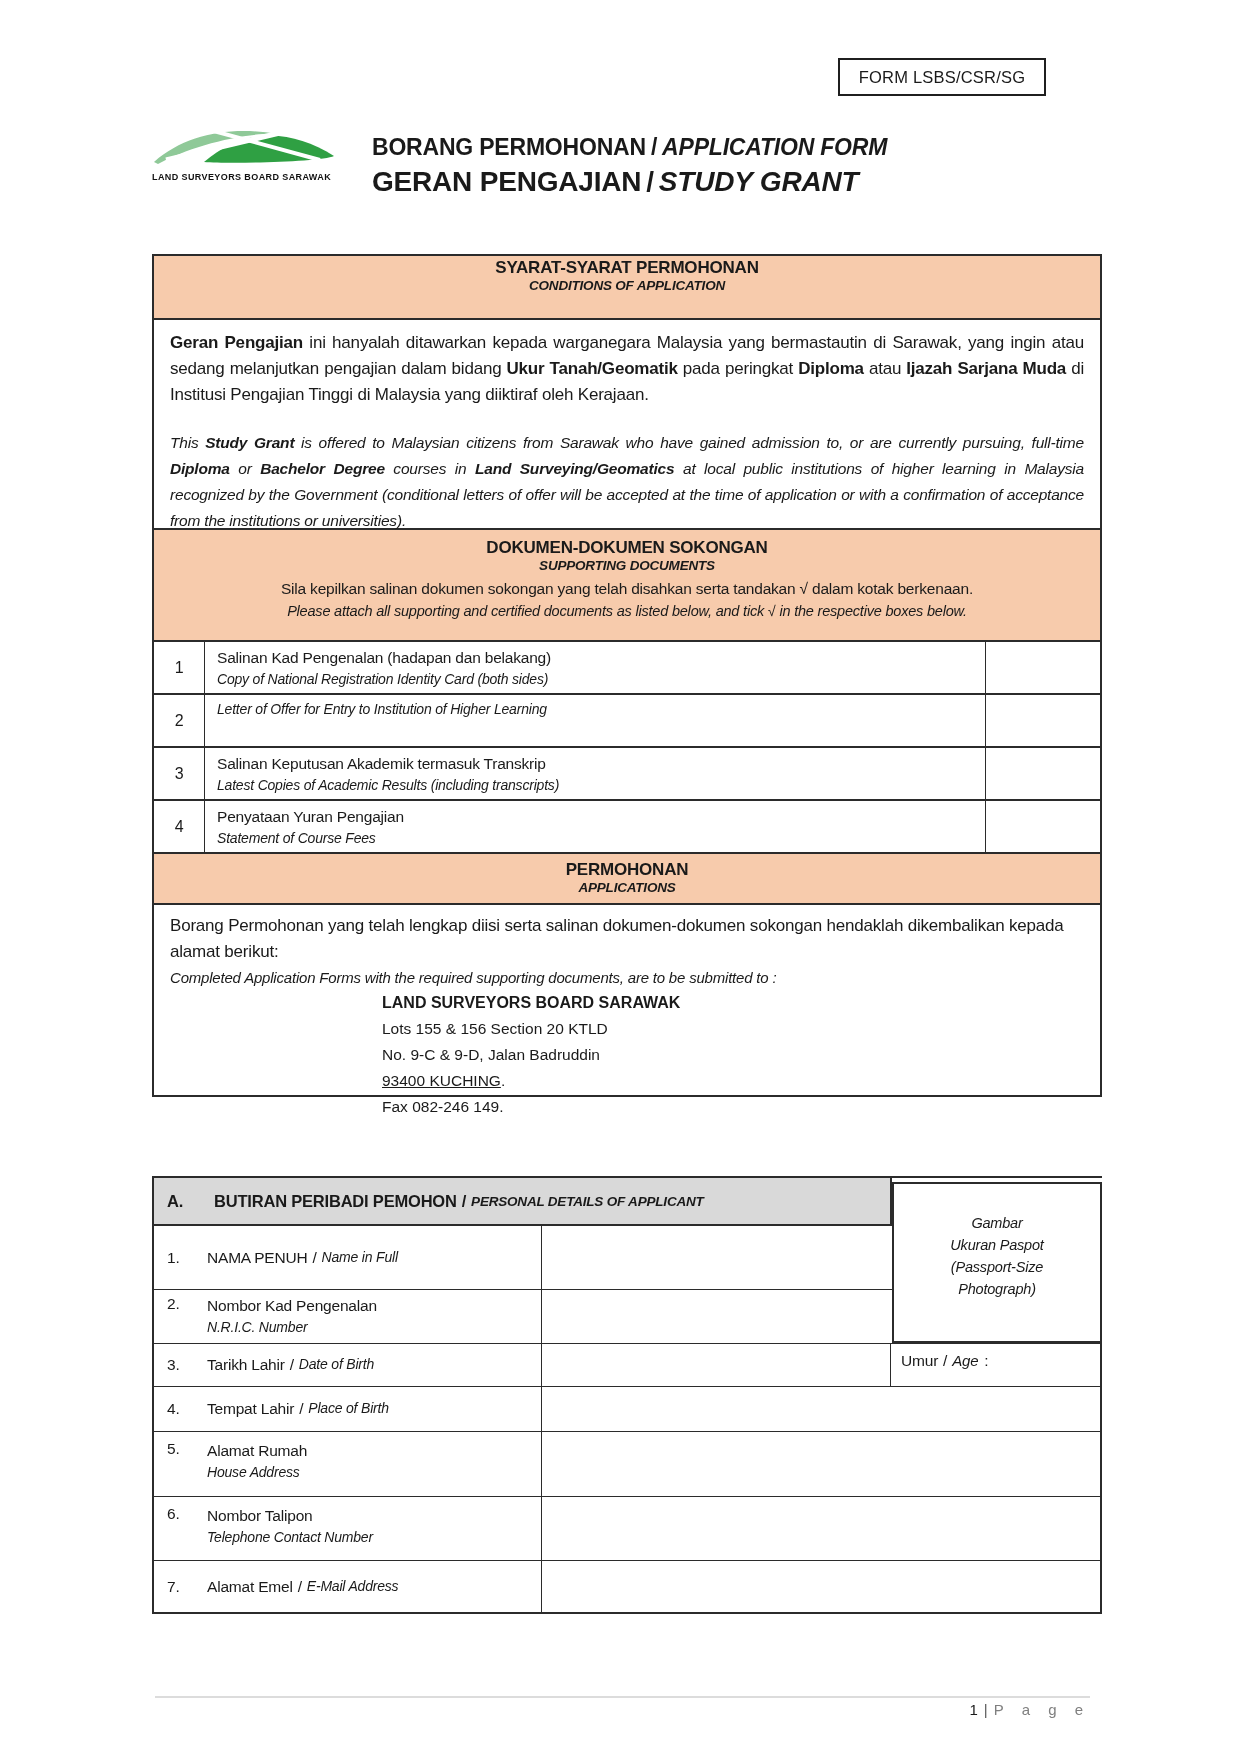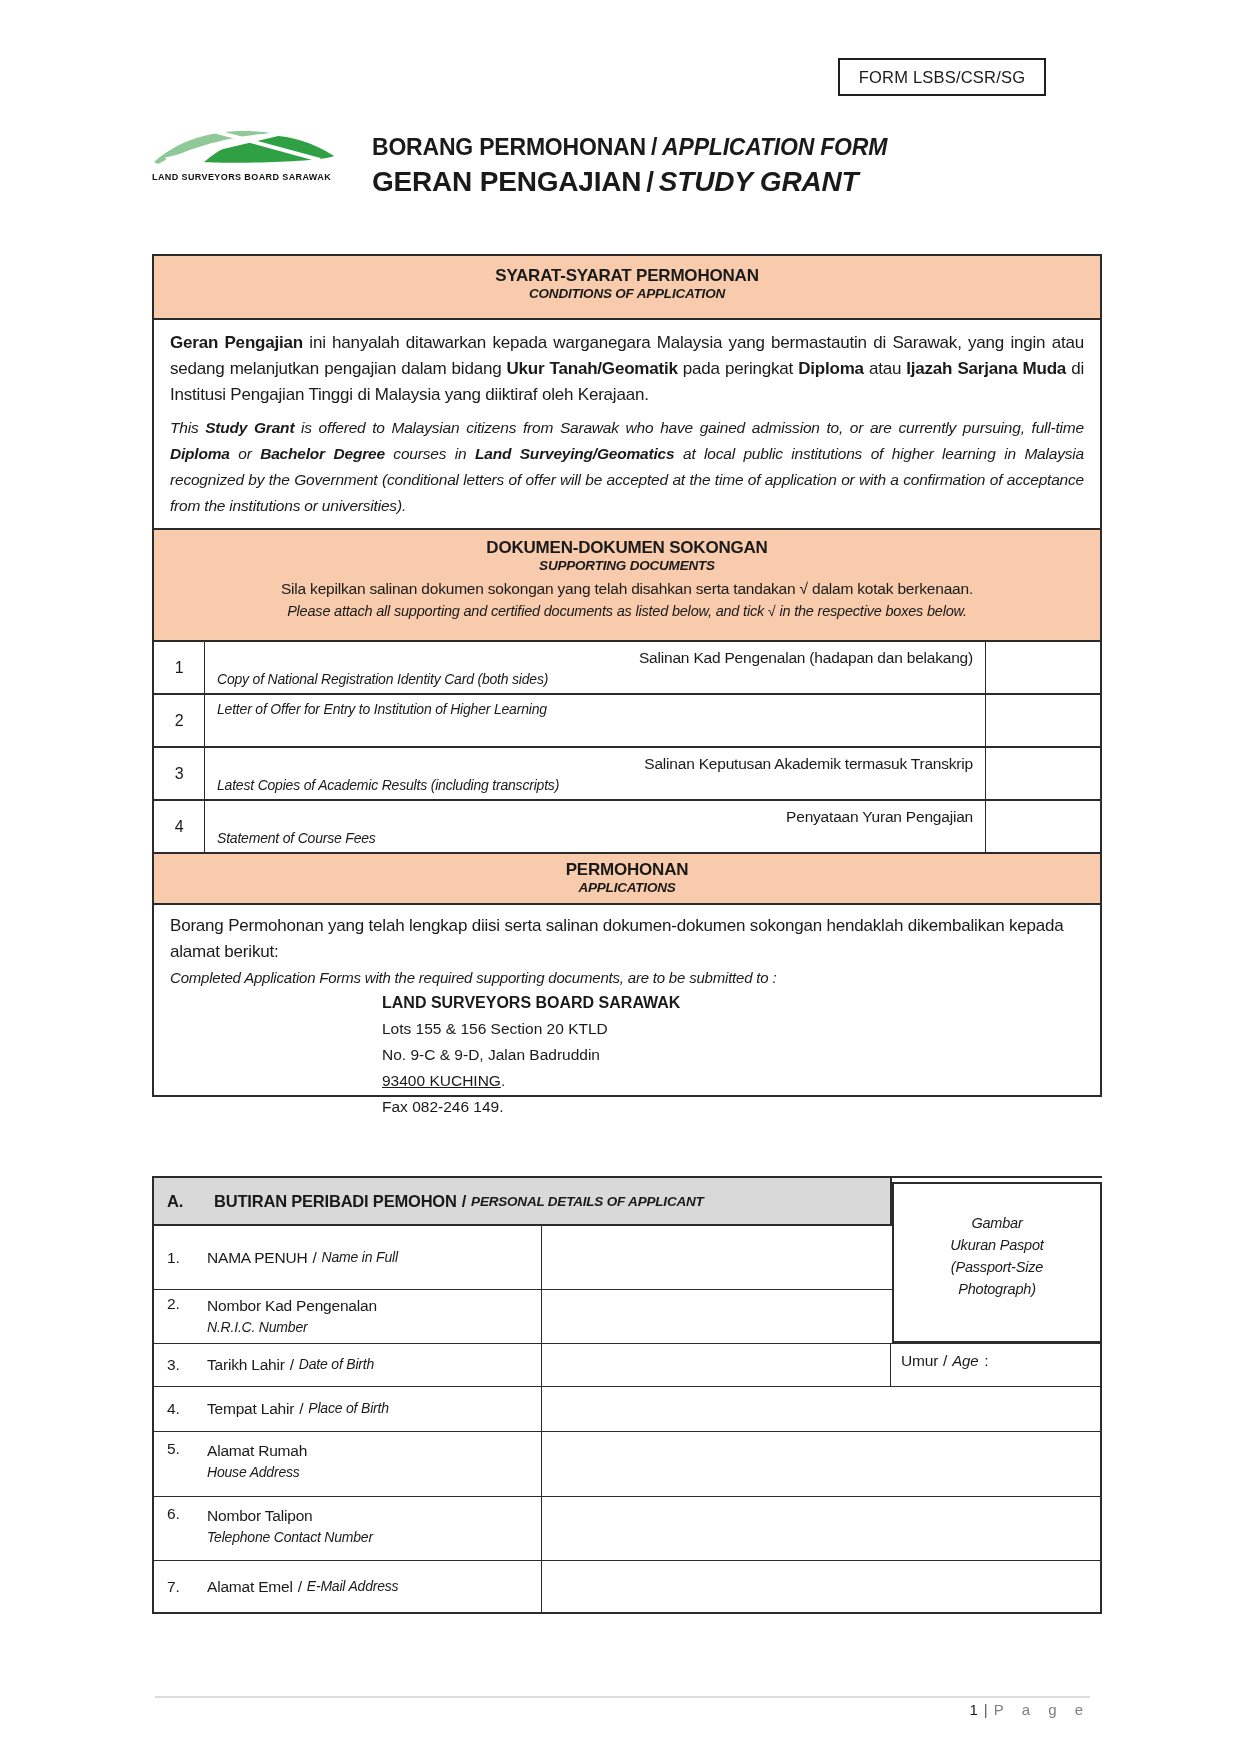--- a/index.html
+++ b/index.html
@@ -18,31 +18,31 @@
   .title-line1 { font-size:23px; font-weight:bold; }
   .title-line2 { font-size:28px; font-weight:bold; margin-top:5px; }
   .titles .en { font-style:italic; }
   .slash { margin:0 5px; }
 
   
   .sheet { position:absolute; left:152px; top:254px; width:950px; }
   .band { background:#F7CBAC; border:2px solid #2b2b2b; text-align:center; }
   .band .h-ms { font-weight:bold; font-size:17px; }
   .band .h-en { font-weight:bold; font-style:italic; font-size:13.5px; }
-  .band1 { height:66px; padding-top:10px; }
+  .band1 { height:66px; padding-top:2px; }
   .condbody { height:210px; border:2px solid #2b2b2b; border-top:0; padding:10px 16px 0 16px; }
   .para-ms { font-size:17px; line-height:26px; text-align:justify; }
-  .para-en { font-size:15.5px; line-height:26px; text-align:justify; font-style:italic; margin-top:7px; }
+  .para-en { font-size:15.5px; line-height:26px; text-align:justify; font-style:italic; margin-top:22px; }
   .band2 { height:112px; border-top:0; padding-top:8px; }
   .band2 .note-ms { font-size:15.5px; line-height:23px; margin-top:4px; }
   .band2 .note-en { font-size:14.5px; line-height:22px; font-style:italic; }
   .docrow { display:flex; border:2px solid #2b2b2b; border-top:0; height:53px; background:#fff; }
   .docrow .num { width:51px; border-right:1.5px solid #2b2b2b; display:flex; align-items:center; justify-content:center; font-size:16px; }
   .docrow .desc { flex:1; padding:4px 12px; }
-  .docrow .desc .ms { font-size:15.5px; line-height:23px;text-align:right; }
+  .docrow .desc .ms { font-size:15.5px; line-height:23px; }
   .docrow .desc .en { font-size:14px; line-height:20px; font-style:italic; }
   .docrow .check { width:115px; border-left:1.5px solid #2b2b2b; }
   .permband { height:51px; border-top:0; padding-top:6px; }
   .appbody { height:192px; border:2px solid #2b2b2b; border-top:0; padding:8px 8px 0 16px; }
   .appbody .para-en2 { font-size:15px; font-style:italic; line-height:25px; text-align:left; }
   .address { margin-left:212px; font-size:15.5px; line-height:26px; letter-spacing:0; }
   .address .addr-name { font-weight:bold; font-size:16px; }
   .address .u { text-decoration:underline; }
 
   

